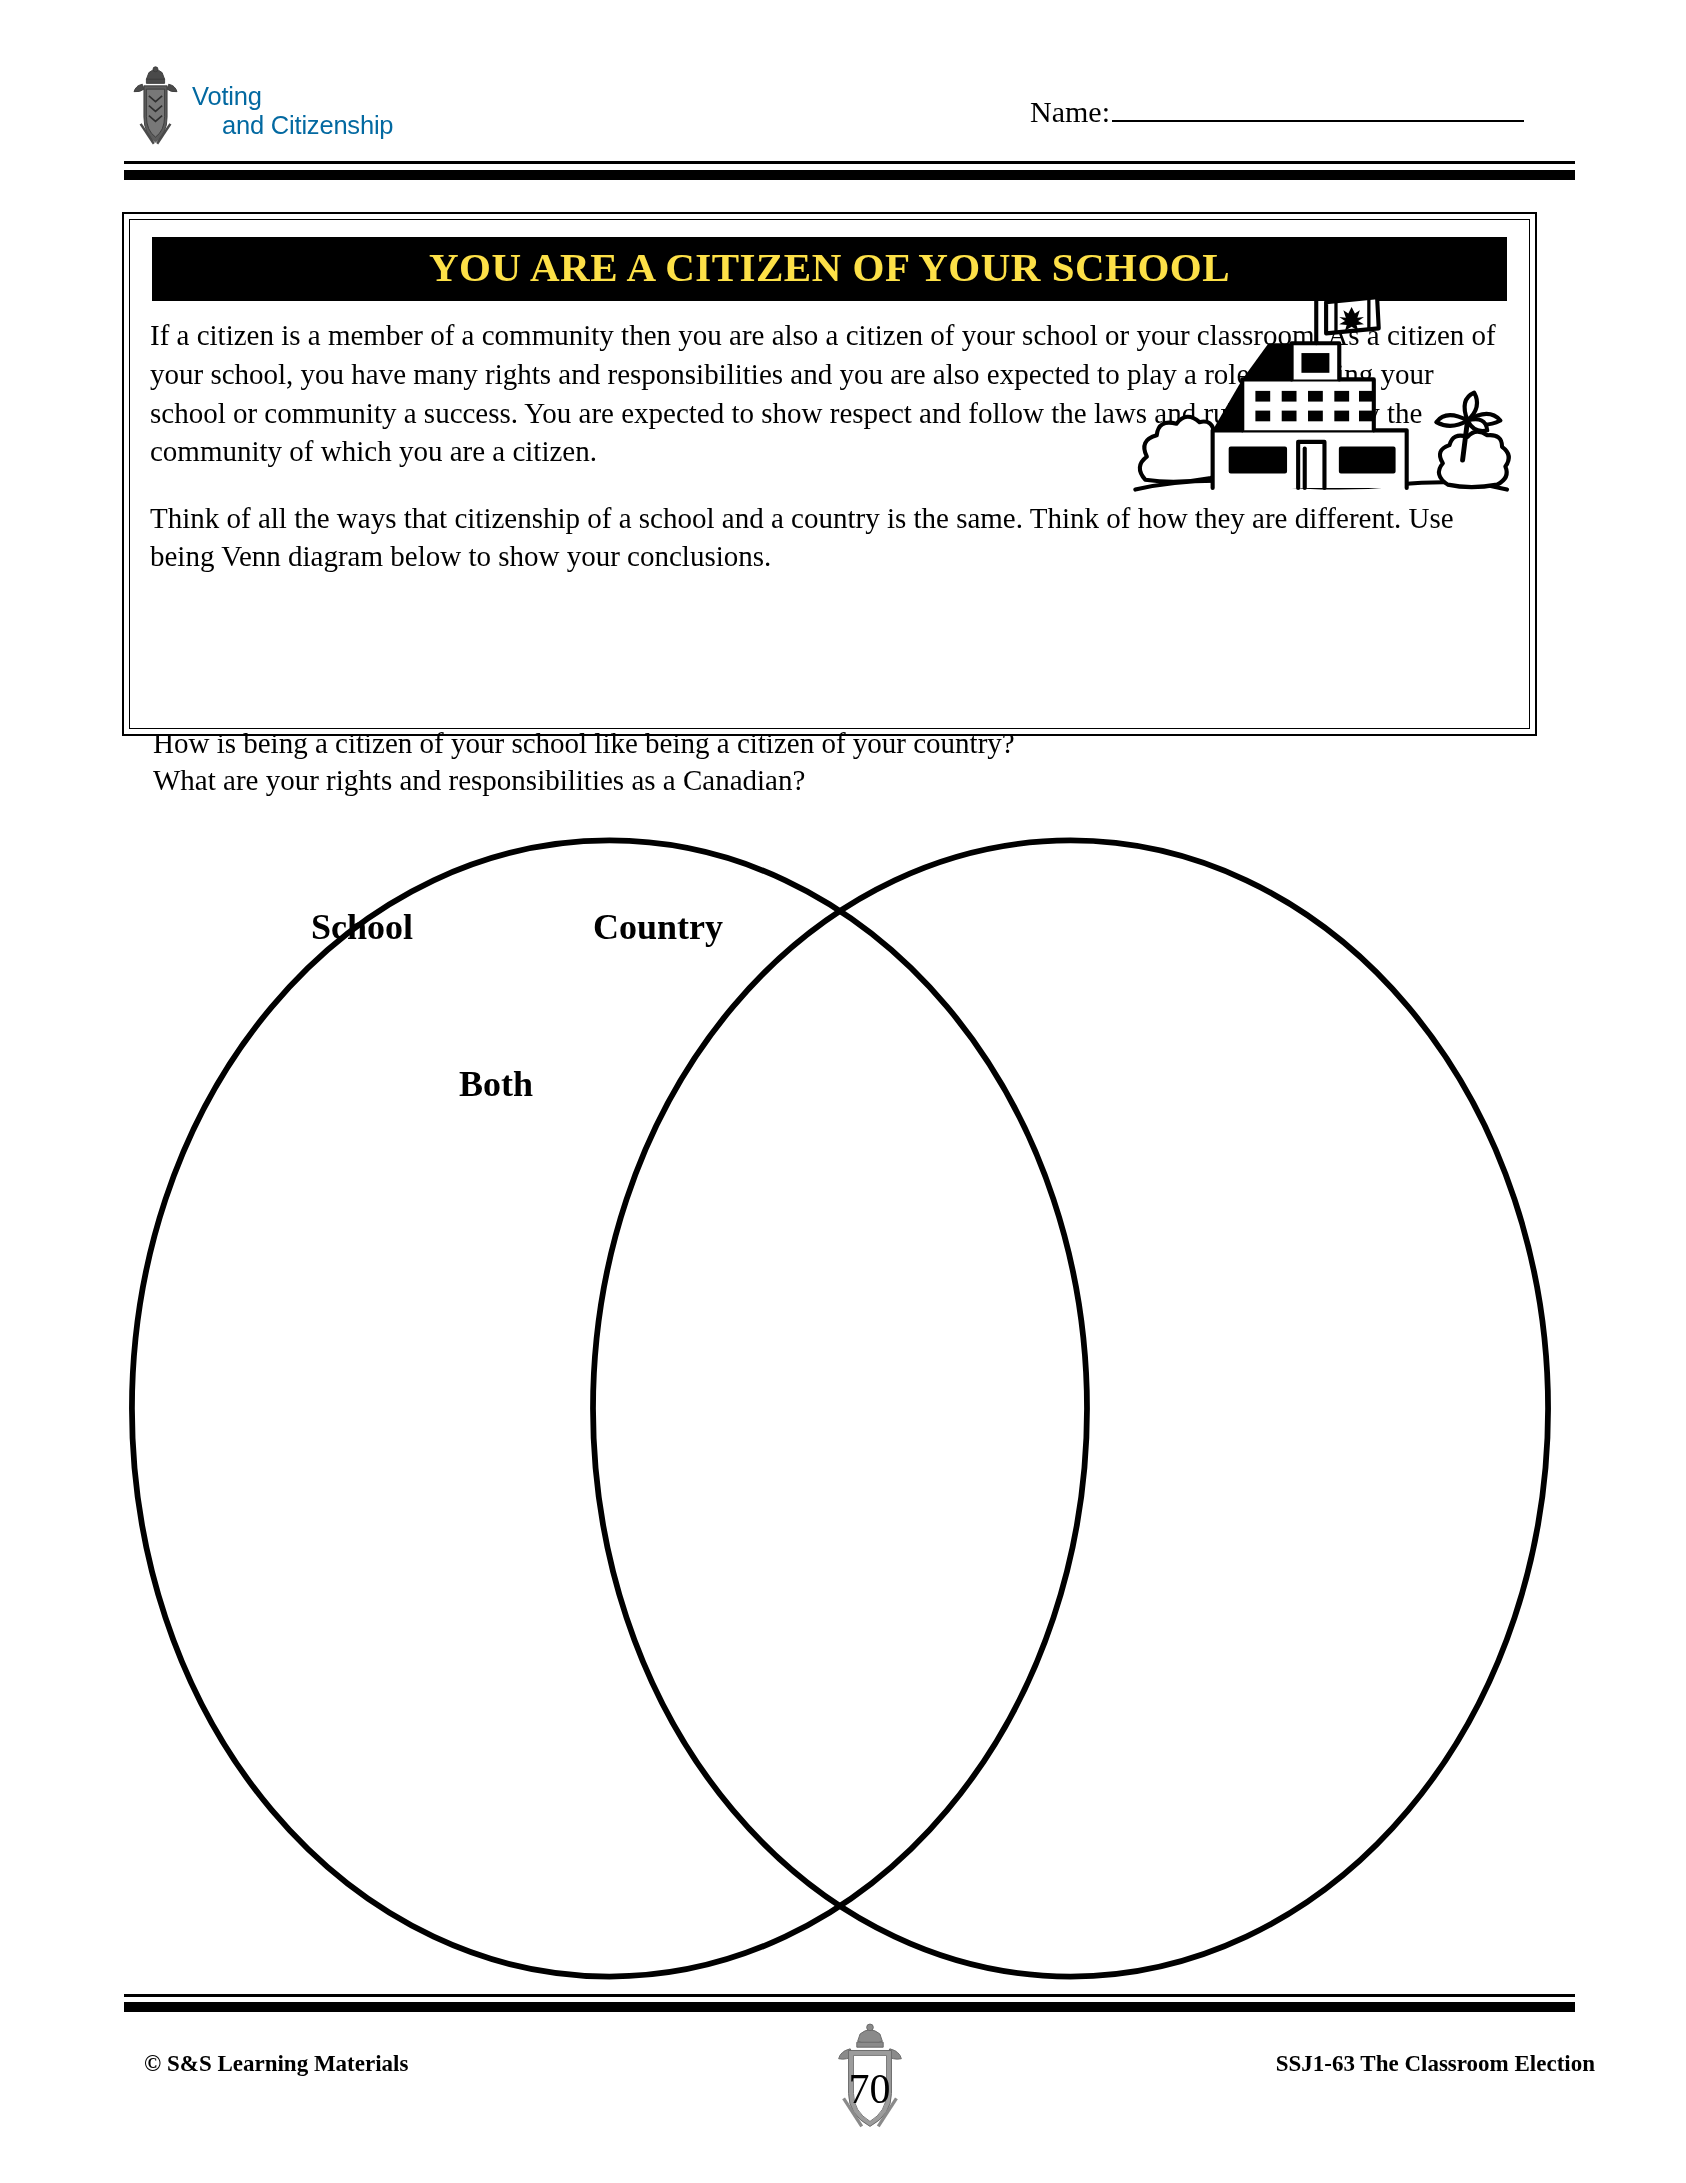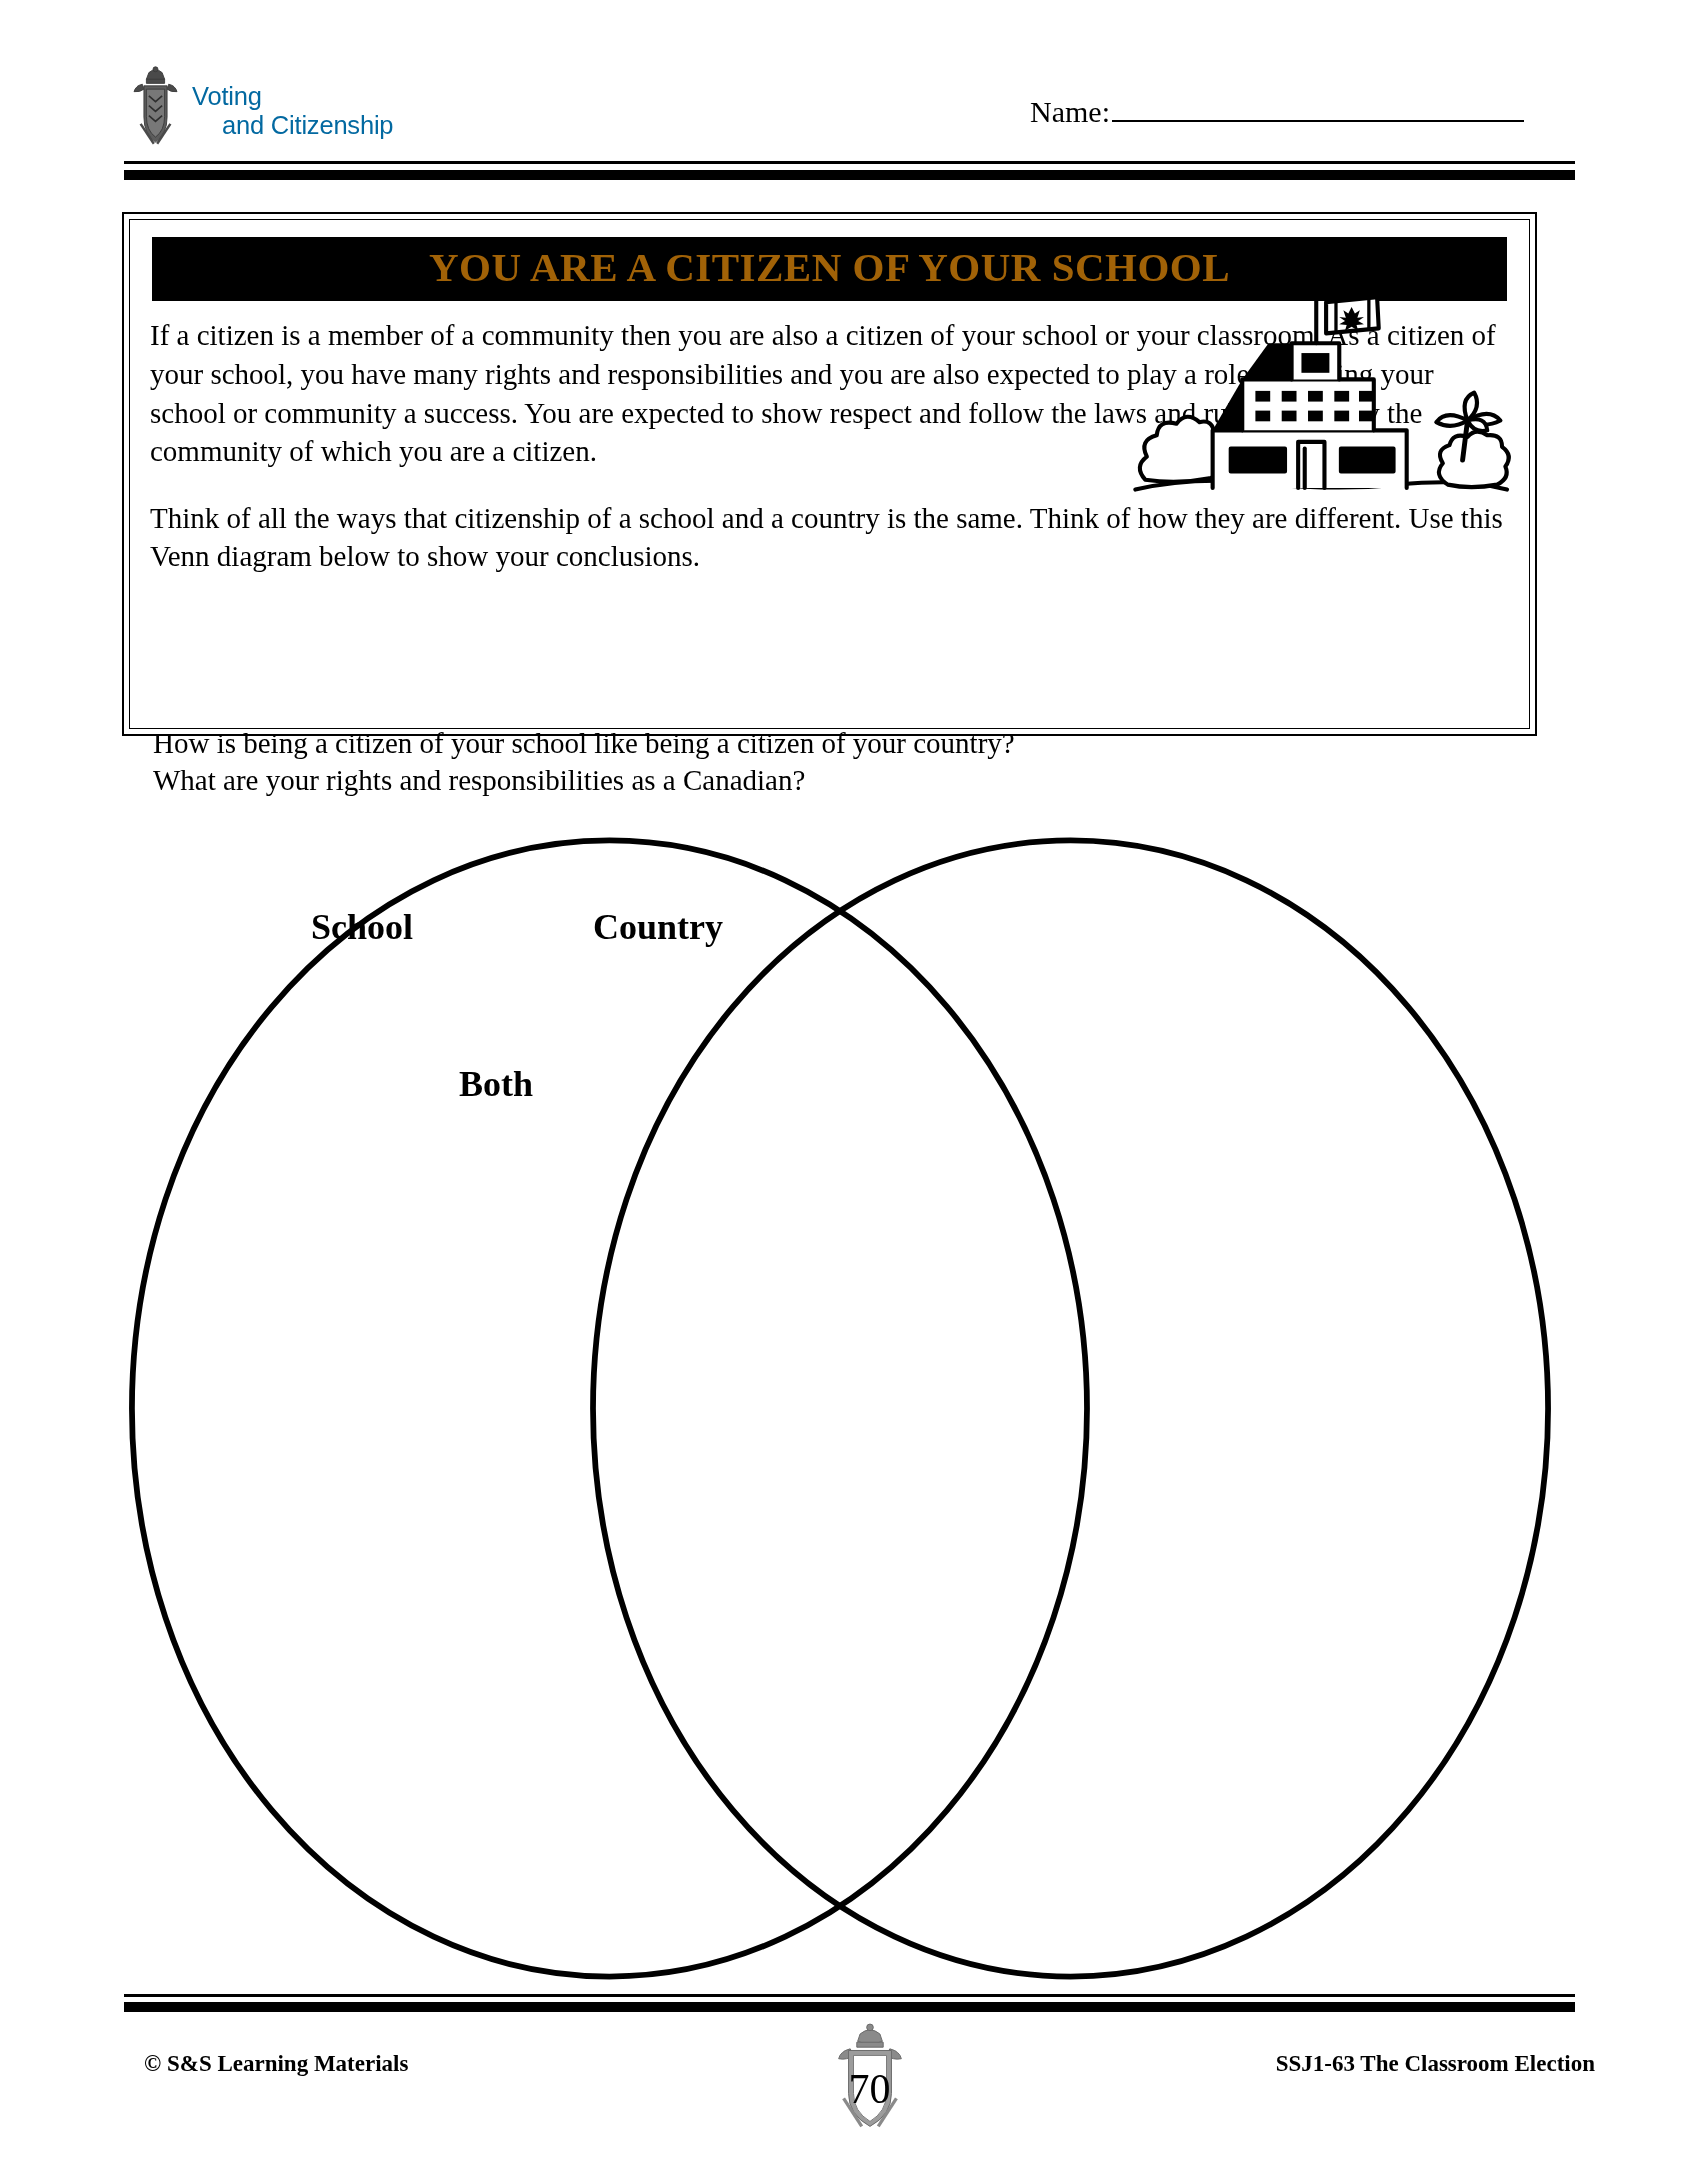--- a/index.html
+++ b/index.html
@@ -107,21 +107,21 @@
   .callout-inner {
     width: 100%;
     height: 100%;
     border: 1.6px solid #000;
     box-sizing: border-box;
     position: relative;
     padding: 16.5px 20px 0 20px;
   }
   .banner {
     background: #000;
-    color: #a16207;
+    color: #fde047;
     text-align: center;
     font-weight: bold;
     font-size: 41px;
     line-height: 1.18;
     letter-spacing: 0.5px;
     padding: 6.6px 0 10px 0;
     margin: 0 1.6px 15px 1.6px;
   }
   .body-text {
     font-size: 29px;
@@ -254,21 +254,21 @@
   <div class="hrule-thick" id="header-rule-thick"></div>
 
   <div class="callout">
     <div class="callout-inner">
 
       <div class="banner">YOU ARE A CITIZEN OF YOUR SCHOOL</div>
 
       <div class="body-text">
         <p>If a citizen is a member of a community then you are also a citizen of your school or your classroom.  As a citizen of your school, you have many rights and responsibilities and you are also expected to play a role in making your school or community a success.  You are expected to show respect and follow the laws and rules set out by the community of which you are a citizen.</p>
         <div class="para-gap"></div>
-        <p>Think of all the ways that citizenship of a school and a country is the same.  Think of how they are different.  Use this Venn diagram below to show your conclusions.</p>
+        <p>Think of all the ways that citizenship of a school and a country is the same.  Think of how they are different.  Use being Venn diagram below to show your conclusions.</p>
       </div>
 
       <svg class="school-art" viewBox="0 0 490 270">
         <g fill="none" stroke="#000" stroke-width="5" stroke-linejoin="round" stroke-linecap="round">
 
           <path d="M18 250 q70 -16 150 -8 q90 10 170 2 q80 -8 132 6"></path>
 
           <path d="M30 238 q-14 -16 2 -28 q-10 -20 12 -26 q2 -20 24 -14 q12 -16 28 -2 q16 -4 18 14 q16 8 6 26 q8 18 -10 28 q-40 8 -80 2 z" fill="#fff"></path>
 
           <path d="M398 244 q-18 -12 -6 -26 q-10 -16 8 -22 q4 -16 22 -10 q10 -12 24 -2 q18 -2 18 14 q14 10 4 24 q6 14 -10 22 q-32 6 -60 0 z" fill="#fff"></path>

